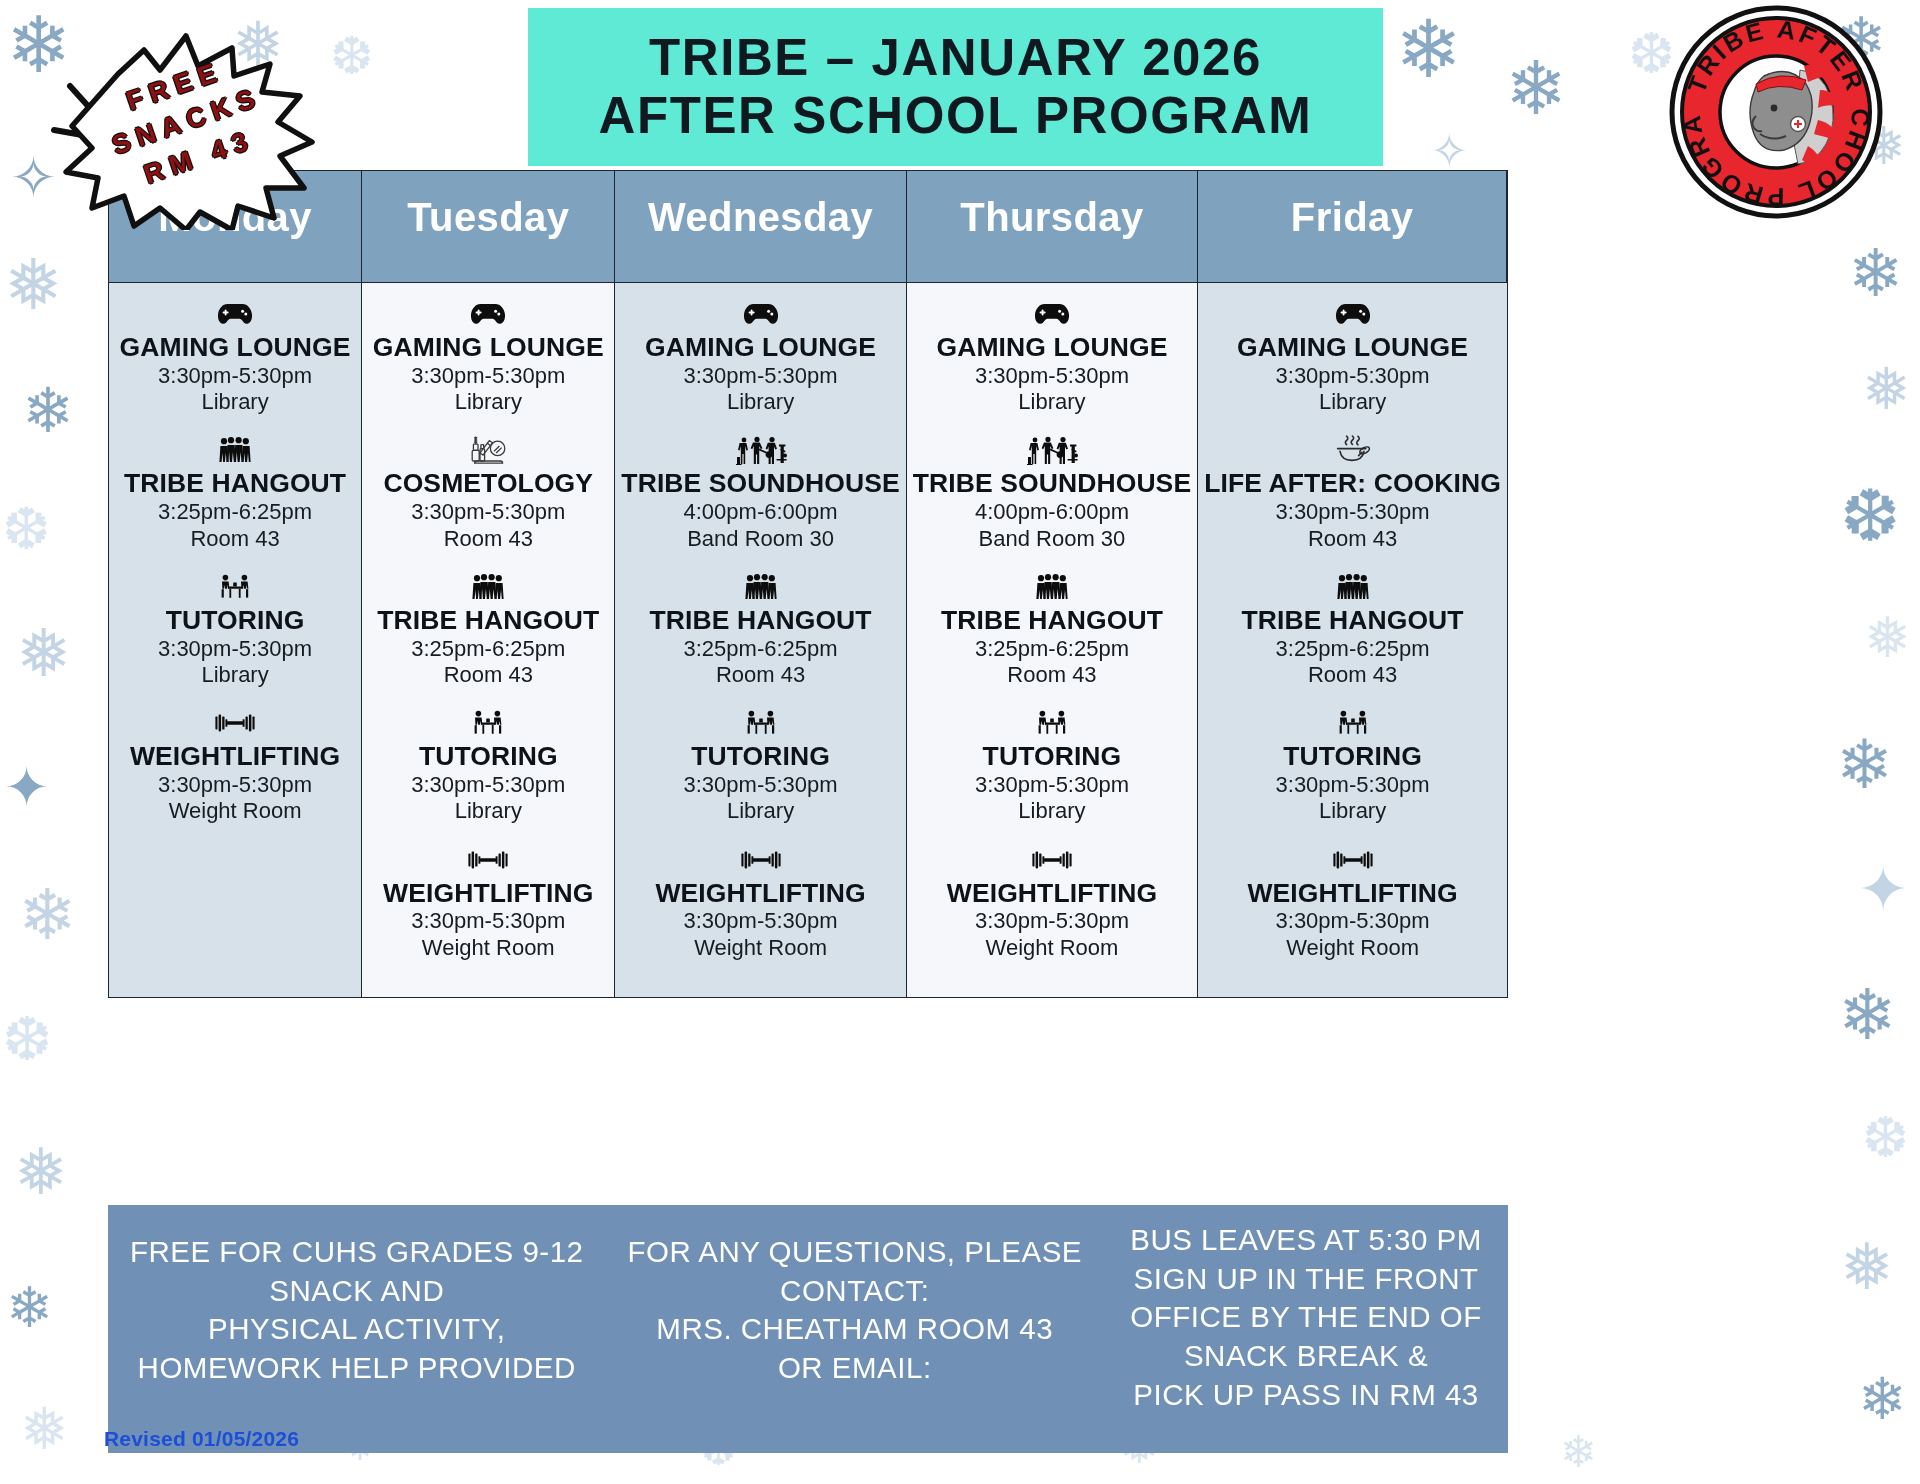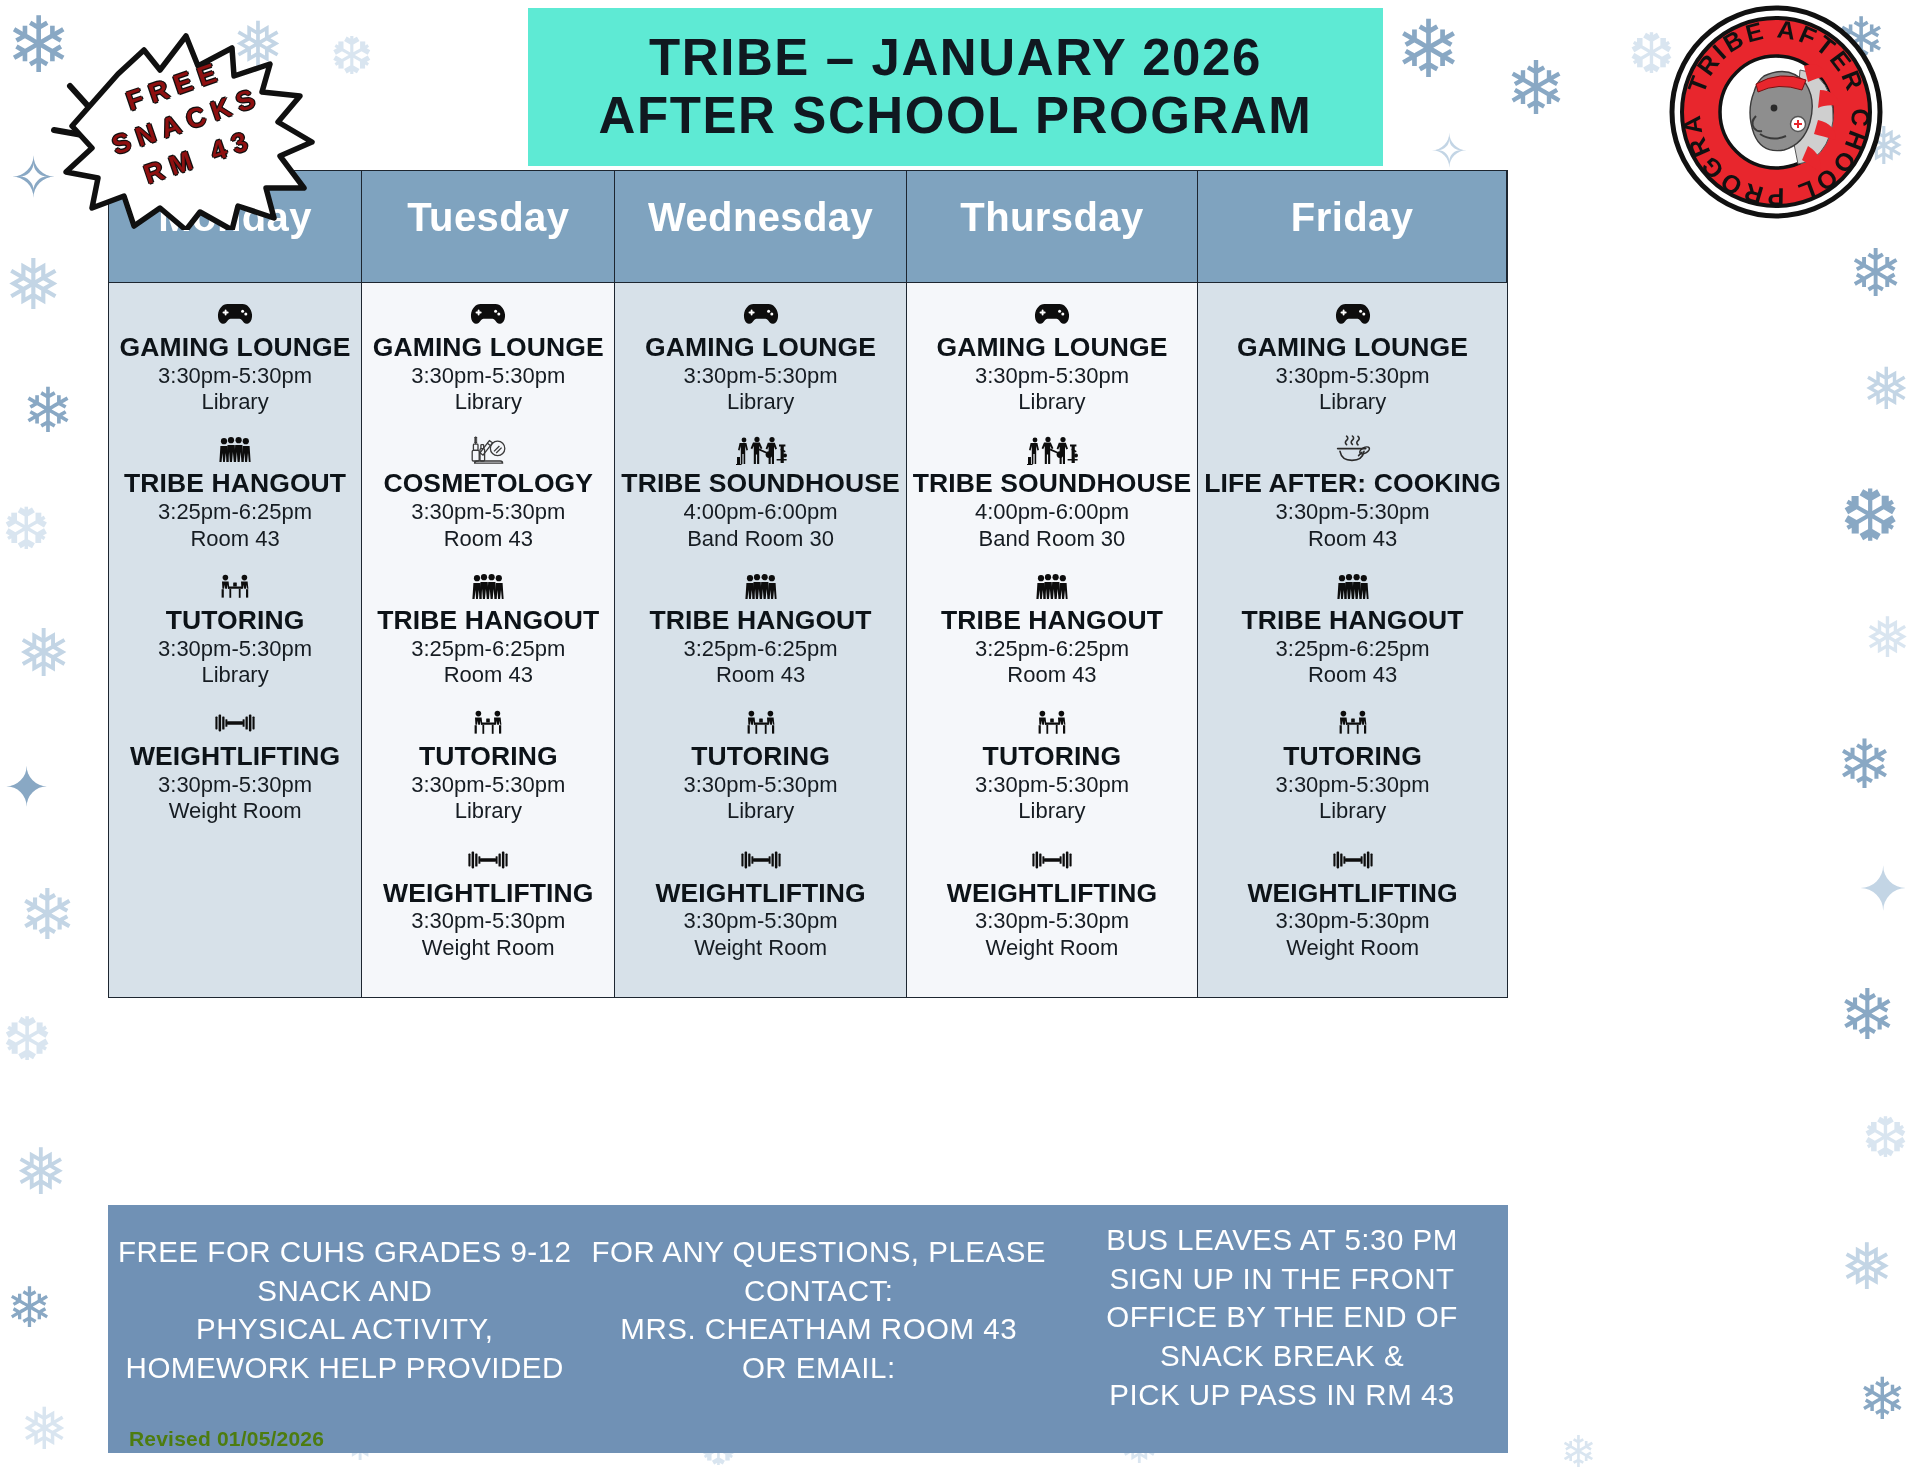--- a/index.html
+++ b/index.html
@@ -176,41 +176,41 @@
     background: #7091b5;
     z-index: 4;
     display: grid;
     grid-template-columns: 1fr 1fr 1fr;
   }
   .foot-col {
     display: flex;
     flex-direction: column;
     align-items: center;
     justify-content: center;
-    padding: 8px 10px;
+    padding: 8px 22px;
   }
   .foot-col .fline {
     color: #ffffff;
     font-size: 29.5px;
     font-weight: 400;
     letter-spacing: 0.5px;
     line-height: 1.31;
     text-align: center;
     white-space: nowrap;
   }
   .foot-col.c1 { justify-content: flex-start; padding-top: 28px; }
   .foot-col.c2 { justify-content: flex-start; padding-top: 28px; }
   .foot-col.c3 { justify-content: flex-start; padding-top: 16px; }
 
   #revised {
     position: absolute;
-    left: 129px;
+    left: 104px;
     top: 1427px;
     z-index: 7;
-    color: #4d7c0f;
+    color: #1d4ed8;
     font-size: 21px;
     font-weight: 700;
     letter-spacing: 0.2px;
   }
 </style>
 </head>
 <body>
 
 <div id="poster">
 

